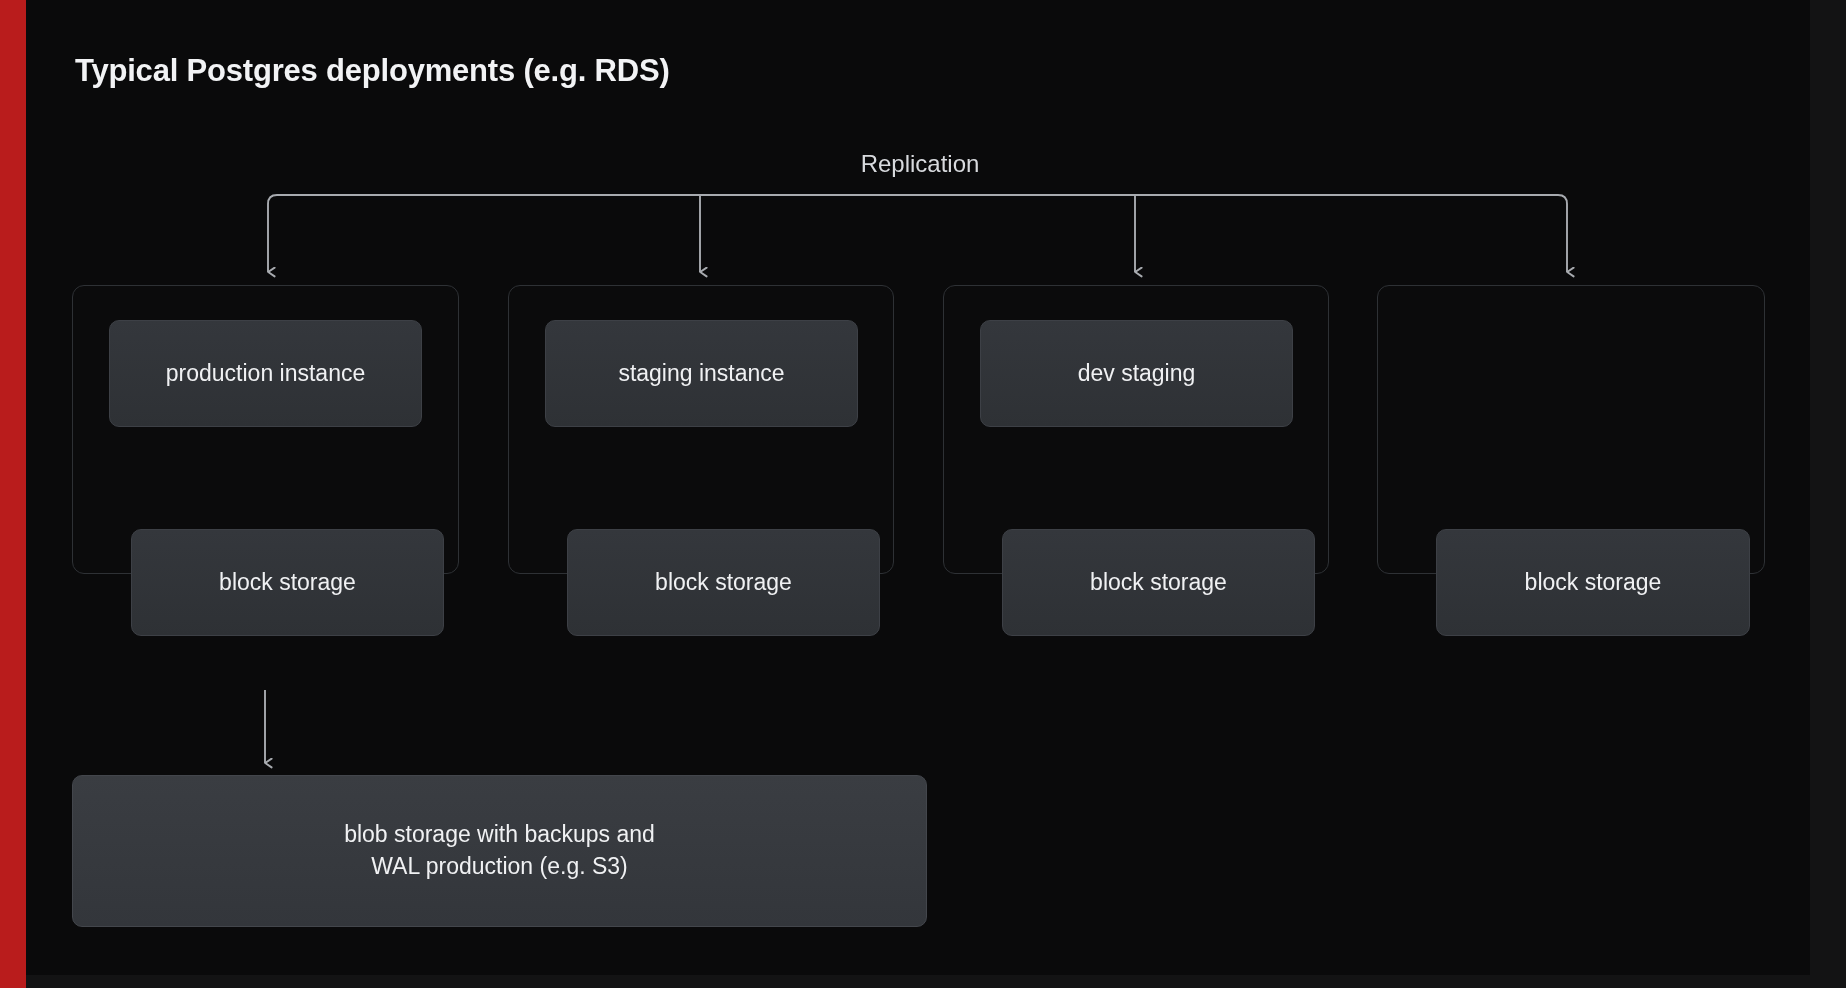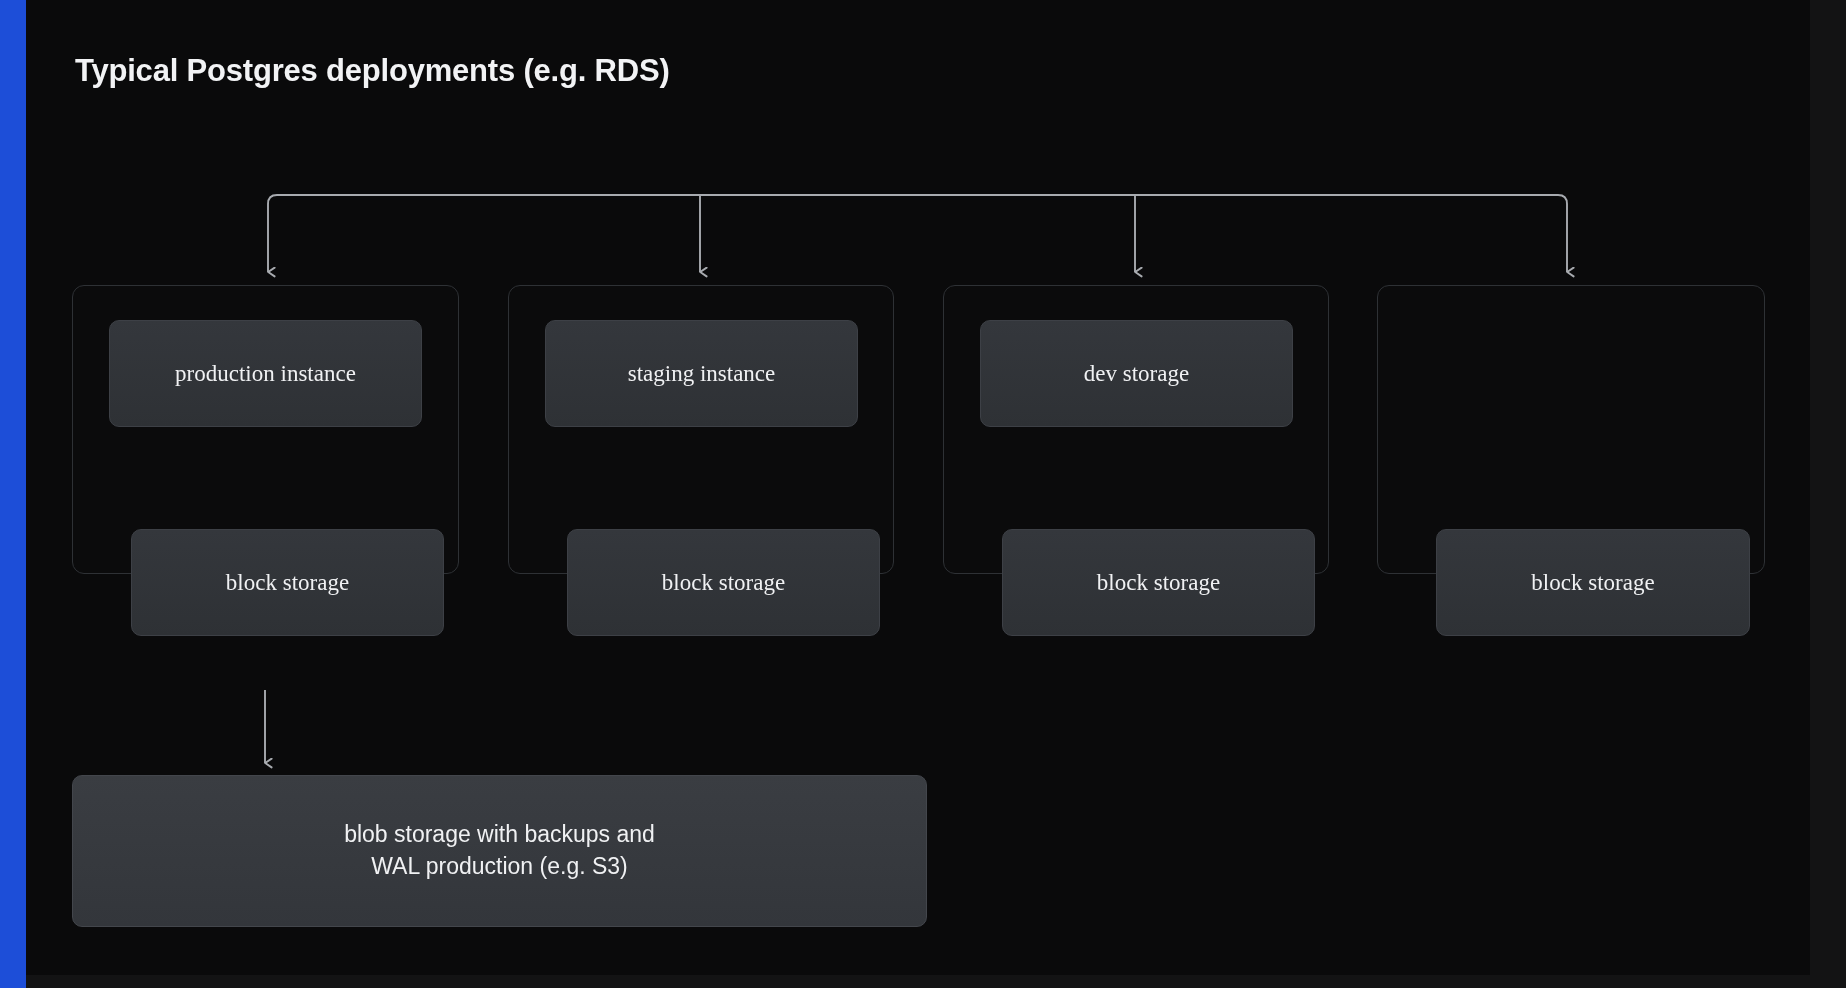--- a/index.html
+++ b/index.html
@@ -13,21 +13,21 @@
     overflow: hidden;
     font-family: "Liberation Sans", sans-serif;
     -webkit-font-smoothing: antialiased;
   }
 
   
   #screen {
     position: relative;
     width: 1846px;
     height: 988px;
-    background: #1d4ed8;
+    background: #b91c1c;
   }
   #outer-surround {
     position: absolute;
     left: 26px;
     top: 0px;
     width: 1820px;
     height: 988px;
     background: #131314;
   }
   #panel {
@@ -80,21 +80,20 @@
 
   
   .group {
     position: absolute;
     top: 285px;
     height: 289px;
     border: 1px solid #2e3135;
     border-radius: 12px;
     background: #0b0b0c;
     box-sizing: border-box;
-    font-family: Liberation Serif, serif;
   }
   #group-0 { left: 72px;   width: 387px; }
   #group-1 { left: 508px;  width: 386px; padding-left: 45px; }
   #group-2 { left: 943px;  width: 386px; }
   #group-3 { left: 1377px; width: 388px; }
 
   
   .node-box {
     position: absolute;
     box-sizing: border-box;
@@ -152,20 +151,23 @@
 </head>
 <body>
 
 <div id="screen">
 
   <div id="outer-surround"></div>
   <div id="panel"></div>
 
   <div id="title">Typical Postgres deployments (e.g. RDS)</div>
 
+  <div id="replication-label">
+    <span>Replication</span>
+  </div>
 
   <svg id="connectors" viewBox="0 0 1846 988" width="1846" height="988" xmlns="http://www.w3.org/2000/svg">
     <defs>
       <marker id="arrow-down" markerWidth="12" markerHeight="12" refX="5" refY="9" orient="auto" markerUnits="userSpaceOnUse">
         <path d="M0.6,2.4 L5,8.8 L9.4,2.4" fill="none" stroke="#a8abb0" stroke-width="1.9" stroke-linecap="round" stroke-linejoin="round"></path>
       </marker>
       <marker id="arrow-up" markerWidth="12" markerHeight="12" refX="5" refY="9" orient="auto" markerUnits="userSpaceOnUse">
         <path d="M0.6,2.4 L5,8.8 L9.4,2.4" fill="none" stroke="#a8abb0" stroke-width="1.9" stroke-linecap="round" stroke-linejoin="round"></path>
       </marker>
     </defs>
@@ -195,21 +197,21 @@
     <div class="node-box node-instance">production instance</div>
     <div class="node-box node-storage">block storage</div>
   </div>
 
   <div class="group" id="group-1">
     <div class="node-box node-instance">staging instance</div>
     <div class="node-box node-storage">block storage</div>
   </div>
 
   <div class="group" id="group-2">
-    <div class="node-box node-instance">dev storage</div>
+    <div class="node-box node-instance">dev staging</div>
     <div class="node-box node-storage">block storage</div>
   </div>
 
   <div class="group" id="group-3">
     <div class="node-box node-storage">block storage</div>
   </div>
 
   <div id="blob-storage">
     <span class="blob-lines">
       <span>blob storage with backups and</span><br>

